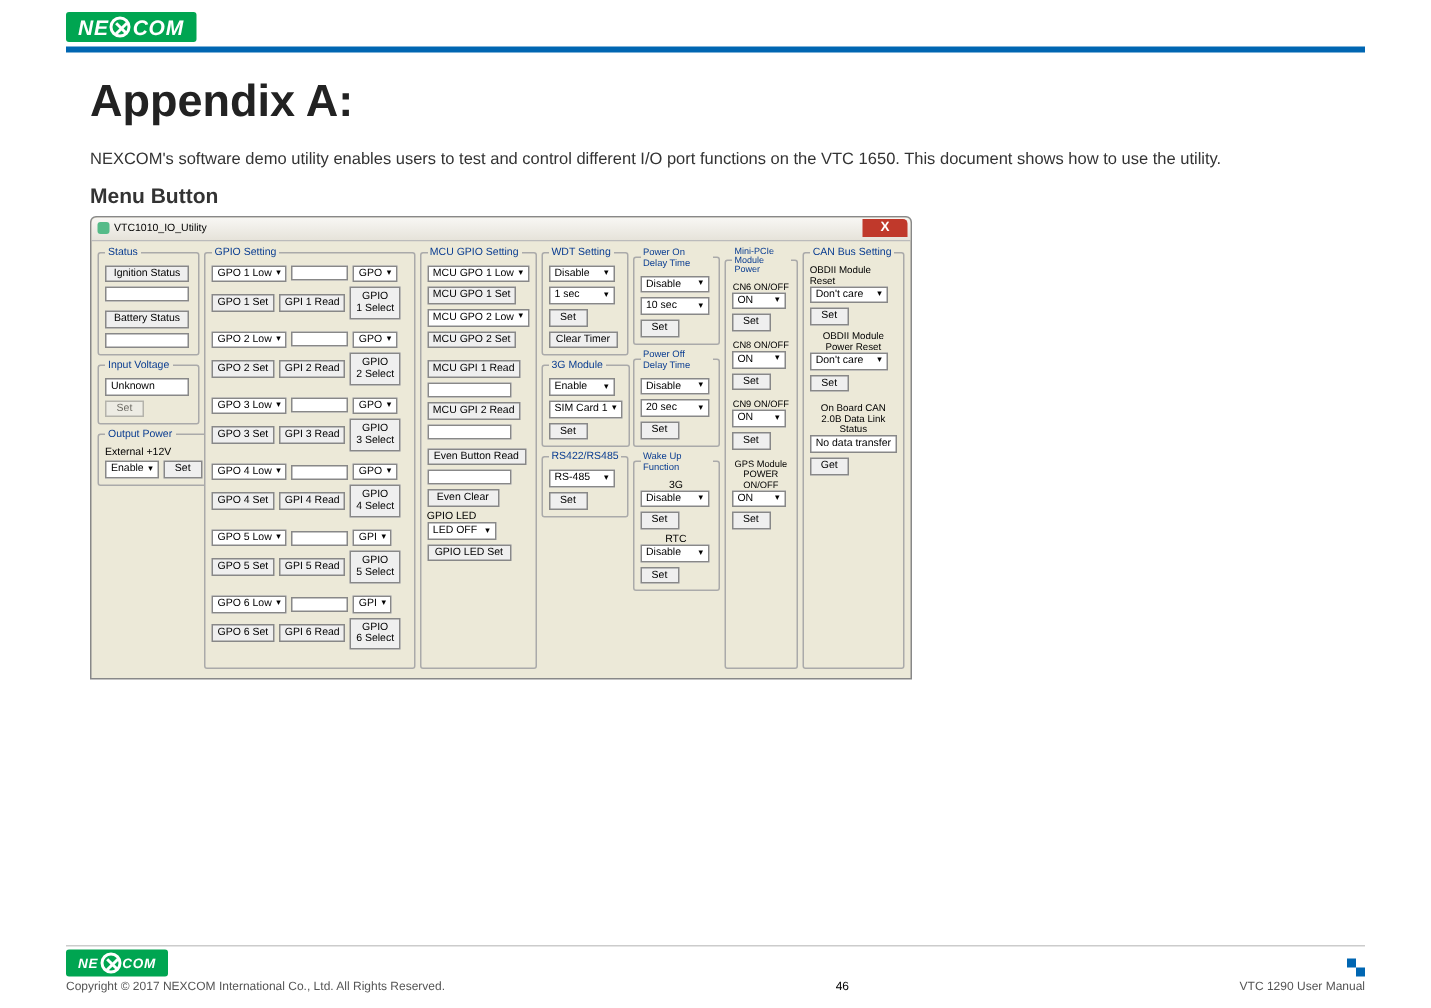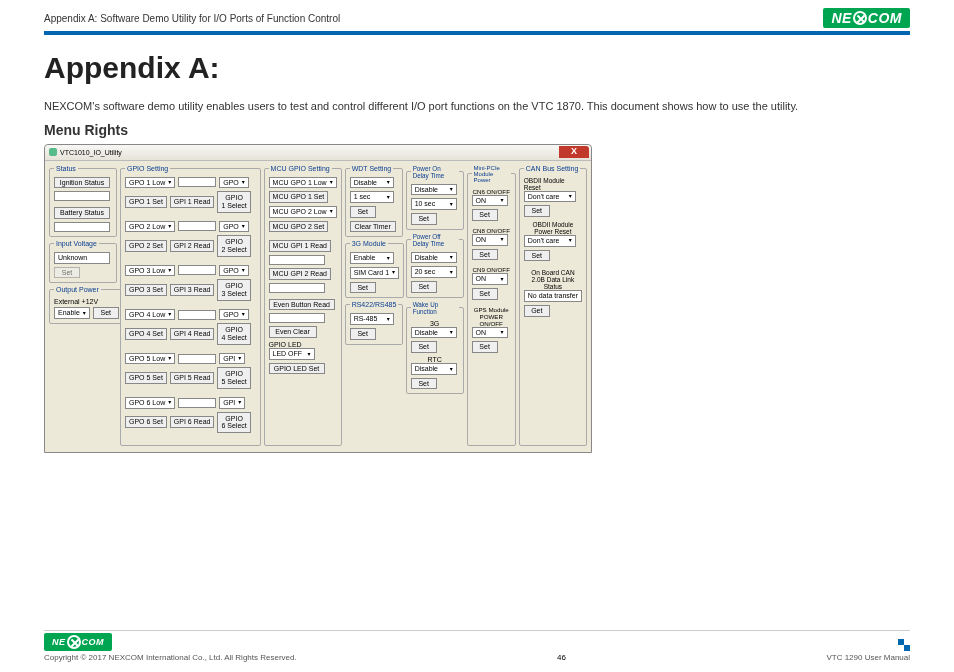--- a/index.html
+++ b/index.html
@@ -45,20 +45,21 @@
   }
   .logo .x::before{transform:rotate(45deg);}
   .logo .x::after{transform:rotate(-45deg);}
   .blue-bar {
     height: 4px;
     background: #0066b2;
     margin: 3px 44px 0 44px;
   }
   .content {
     padding: 16px 44px 0 44px;
+    margin-left: 16px;
   }
   h1.title {
     font-size: 30px;
     font-weight: 700;
     color: #222;
     line-height: 1.15;
     margin-bottom: 14px;
   }
   p.body-text {
     font-size: 11px;
@@ -161,31 +162,30 @@
   .ft-line{
     display:flex;justify-content:space-between;align-items:center;
     font-size:8px;color:#555;margin-top:2px;
   }
   .ft-logo{font-size:9px;}
 </style>
 </head>
 <body>
 
 <div class="page-header">
-  <span class="hdr-left">Appendix A: Software Demo Utility for I/O Ports of Function Control</span>
   <span class="logo">NE<span class="x"></span>COM</span>
 </div>
 <div class="blue-bar"></div>
 
 <div class="content">
   <h1 class="title">
     <span>Appendix A:</span><br>
   </h1>
-  <p class="body-text">NEXCOM's software demo utility enables users to test and control different I/O port functions on the VTC 1870. This document shows how to use the utility.</p>
-  <h3 class="subhead">Menu Rights</h3>
+  <p class="body-text">NEXCOM's software demo utility enables users to test and control different I/O port functions on the VTC 1650. This document shows how to use the utility.</p>
+  <h3 class="subhead">Menu Button</h3>
 
   <div class="win">
     <div class="titlebar">
       <span class="left">
         <span class="app-icon"></span>
         <span>VTC1010_IO_Utility</span>
       </span>
       <span class="close">X</span>
     </div>
     <div class="win-body">

